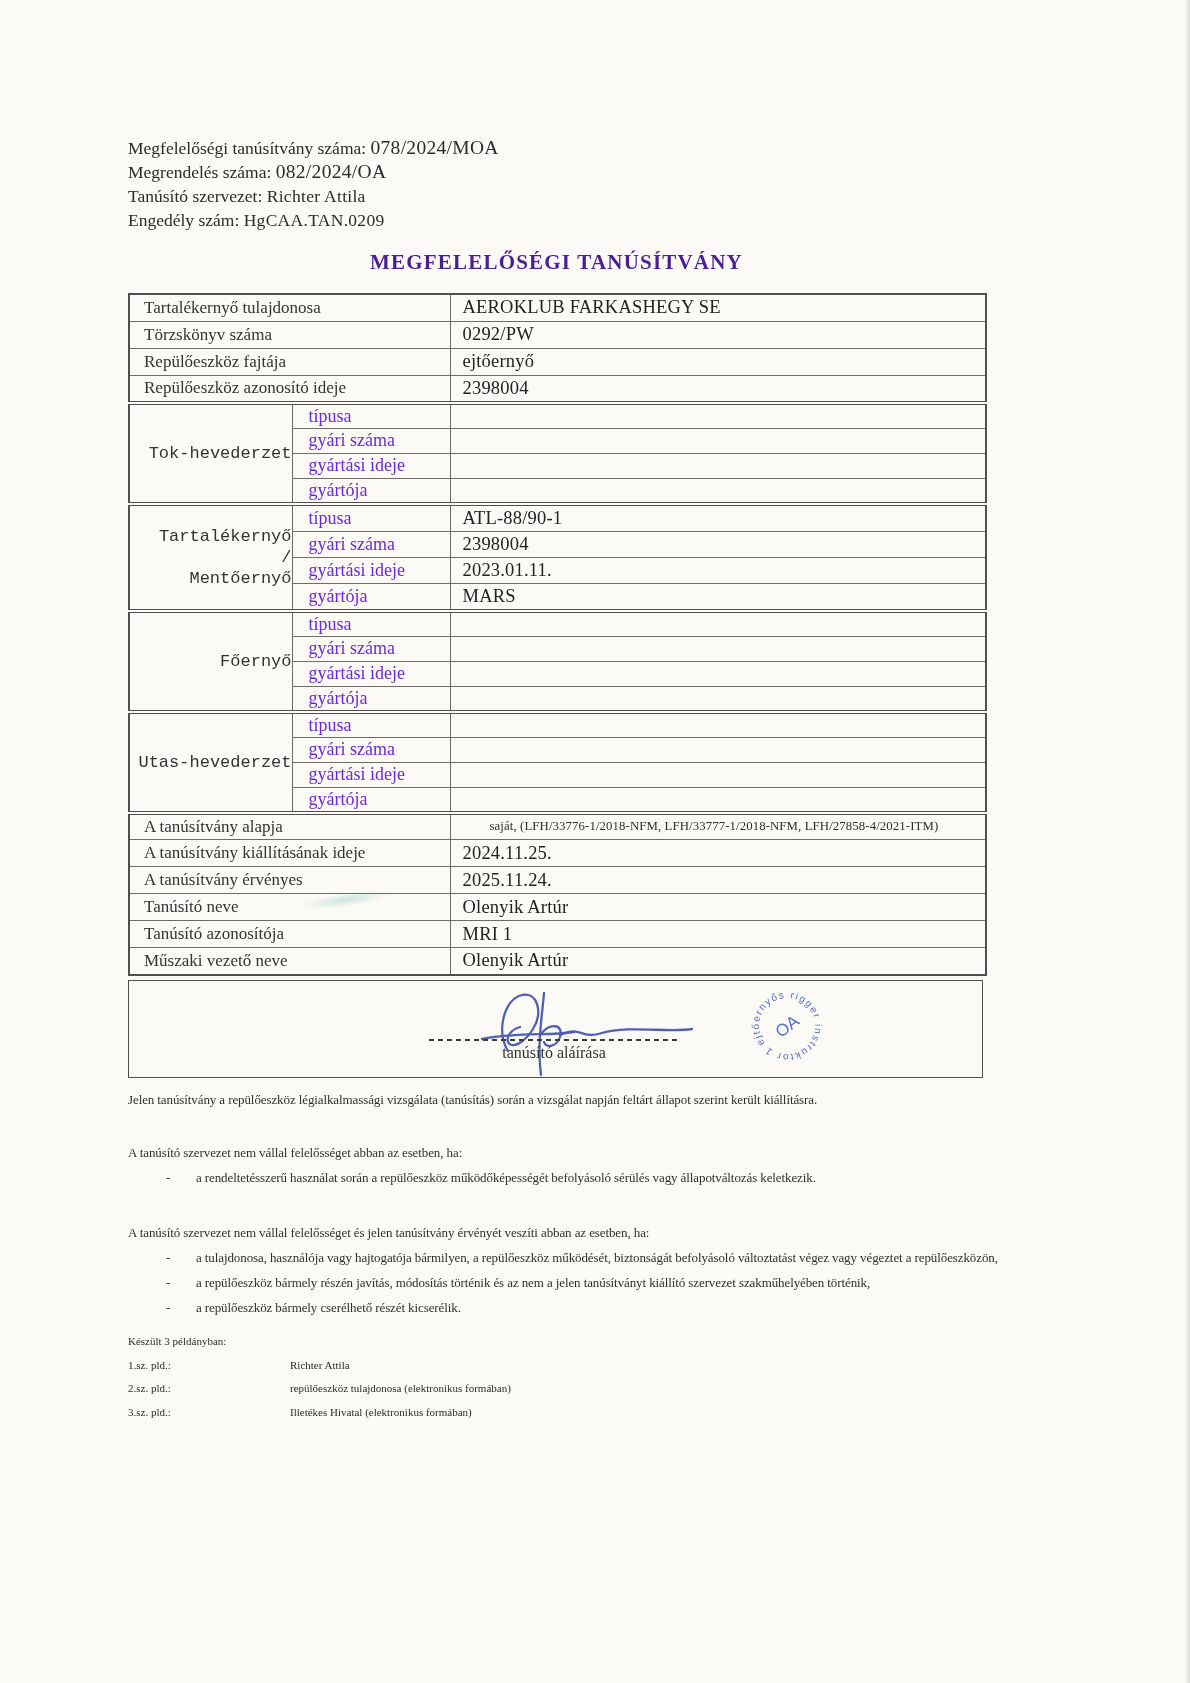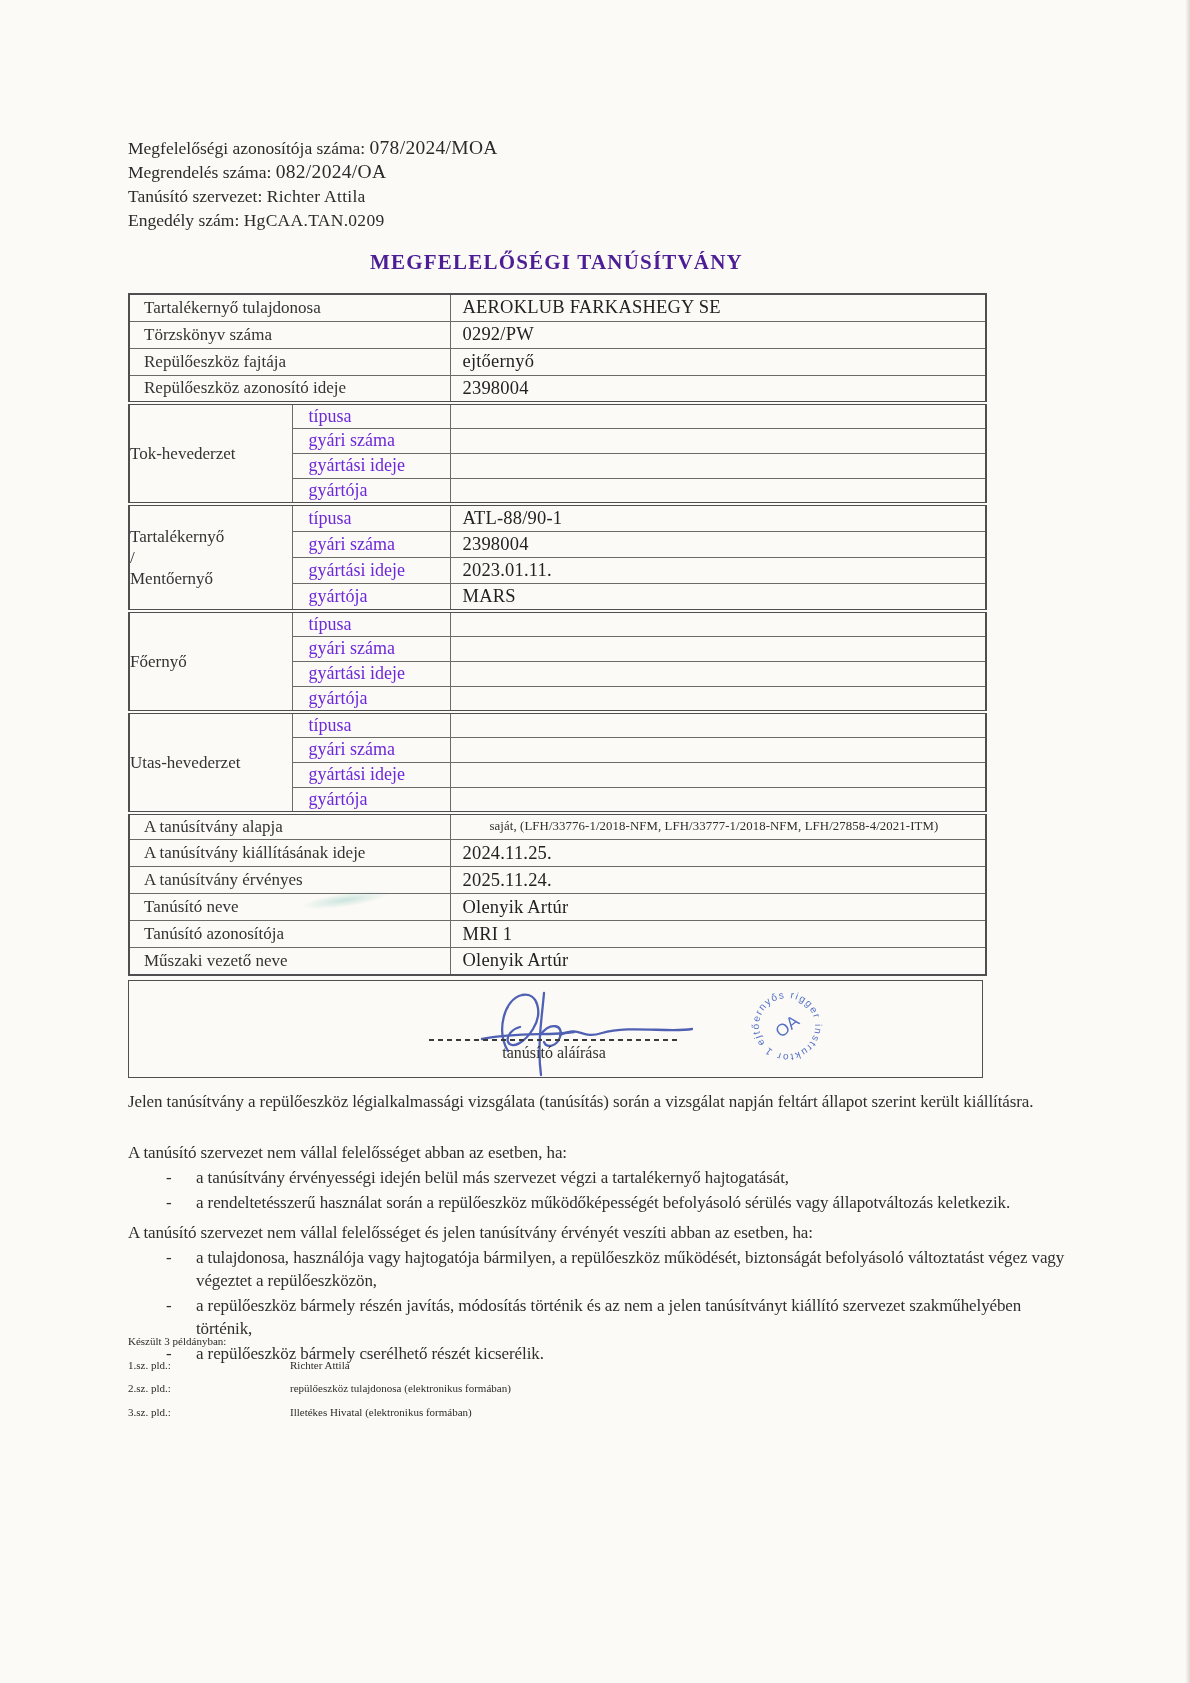--- a/index.html
+++ b/index.html
@@ -25,60 +25,60 @@
 
   
   table.cert { position:absolute; left:128px; top:293px; width:857px;
     border-collapse:collapse; table-layout:fixed; }
   table.cert { border:2px solid #4f4f4f; }
   table.cert td { border:1.2px solid #6b6b68; vertical-align:middle; }
   col.c1 { width:163px; } col.c2 { width:158px; } col.c3 { width:536px; }
   td.lab { padding:2px 6px 2px 14px; font-size:17px; height:27px; color:#333; }
   td.sub { padding:1px 6px 1px 16px; font-size:18px; height:25px; color:#6d28d9; }
   td.val { padding:2px 6px 2px 12px; font-size:18.5px; color:#222; letter-spacing:.2px; }
-  td.glabel { text-align:left; font-size:17px; color:#333; white-space:pre-line; line-height:21px; }
+  td.glabel { text-align:right; font-size:17px; color:#333; white-space:pre-line; line-height:21px;font-family:Liberation Mono, monospace; }
   tr.sec td { border-top:4px double #4f4f4f; }
   td.val-small { font-size:12.8px; padding-left:39px; letter-spacing:.1px; color:#2e2e2e; }
 
   
   .sig-box { position:absolute; left:128px; top:980px; width:855px; height:98px;
     border:1.6px solid #4f4f4f; background:transparent; }
   .sig-svg { position:absolute; left:295px; top:2px; }
   .sig-dashes { position:absolute; left:300px; top:58px; width:250px; height:2px;
     background:repeating-linear-gradient(90deg,#3a3a3a 0 5px,transparent 5px 9px); }
   .sig-caption { position:absolute; left:300px; top:63px; width:250px; text-align:center;
     font-size:16px; color:#333; }
   .stamp { position:absolute; left:615px; top:2px; width:86px; height:86px;
     transform:rotate(-38deg); opacity:.88; }
   .smudge { position:absolute; left:300px; top:893px; width:90px; height:14px;
     background:radial-gradient(ellipse at center, rgba(80,170,160,.28), rgba(80,170,160,0) 70%);
     transform:rotate(-8deg); }
 
   
-  .para { position:absolute; left:128px; font-size:17px; color:#2f2f2f; letter-spacing:-.1px; }
+  .para { position:absolute; left:128px; font-size:13px; color:#2f2f2f; letter-spacing:-.1px; }
   .p-intro { top:1092px; white-space:nowrap; }
   .p-block .bh { white-space:nowrap; }
   .p1 { top:1141px; width:940px; }
   .p2 { top:1221px; width:940px; }
   .li { position:relative; margin-left:68px; margin-top:2px; line-height:23px; width:880px; }
   .li::before { content:"-"; position:absolute; left:-30px; top:0; }
   .p-block .bh { line-height:23px; }
 
   
   .copies { position:absolute; left:128px; top:1330px; font-size:11px; line-height:23.5px; }
   .copies .crow { display:grid; grid-template-columns:162px auto; }
 </style>
 </head>
 <body>
 
 <div class="scan-edge"></div>
 
 <div class="header-block">
   <div class="header-line">
-    <span>Megfelelőségi azonosítója száma:</span>
+    <span>Megfelelőségi tanúsítvány száma:</span>
     <span class="hv">078/2024/MOA</span>
   </div>
   <div class="header-line">
     <span>Megrendelés száma:</span>
     <span class="hv">082/2024/OA</span>
   </div>
   <div class="header-line">
     <span>Tanúsító szervezet:</span>
     <span class="hv same">Richter Attila</span>
   </div>
@@ -238,21 +238,20 @@
       <textPath href="#ringPath">ejtőernyős rigger instruktor 1</textPath>
     </text>
     <text x="43" y="49" text-anchor="middle" fill="#3c5cc0" font-size="17" font-family="Liberation Sans, sans-serif">OA</text>
   </svg>
 </div>
 
 <div class="para p-intro">Jelen tanúsítvány a repülőeszköz légialkalmassági vizsgálata (tanúsítás) során a vizsgálat napján feltárt állapot szerint került kiállításra.</div>
 
 <div class="para p-block p1">
   <div class="bh">A tanúsító szervezet nem vállal felelősséget abban az esetben, ha:</div>
-  <div class="li">a tanúsítvány érvényességi idején belül más szervezet végzi a tartalékernyő hajtogatását,</div>
   <div class="li">a rendeltetésszerű használat során a repülőeszköz működőképességét befolyásoló sérülés vagy állapotváltozás keletkezik.</div>
 </div>
 
 <div class="para p-block p2">
   <div class="bh">A tanúsító szervezet nem vállal felelősséget és jelen tanúsítvány érvényét veszíti abban az esetben, ha:</div>
   <div class="li">a tulajdonosa, használója vagy hajtogatója bármilyen, a repülőeszköz működését, biztonságát befolyásoló változtatást végez vagy végeztet a repülőeszközön,</div>
   <div class="li">a repülőeszköz bármely részén javítás, módosítás történik és az nem a jelen tanúsítványt kiállító szervezet szakműhelyében történik,</div>
   <div class="li">a repülőeszköz bármely cserélhető részét kicserélik.</div>
 </div>
 

